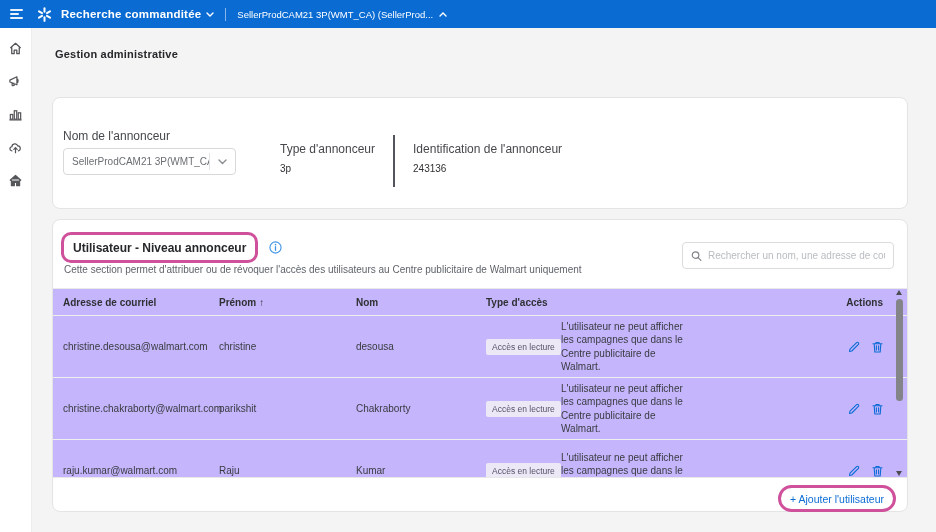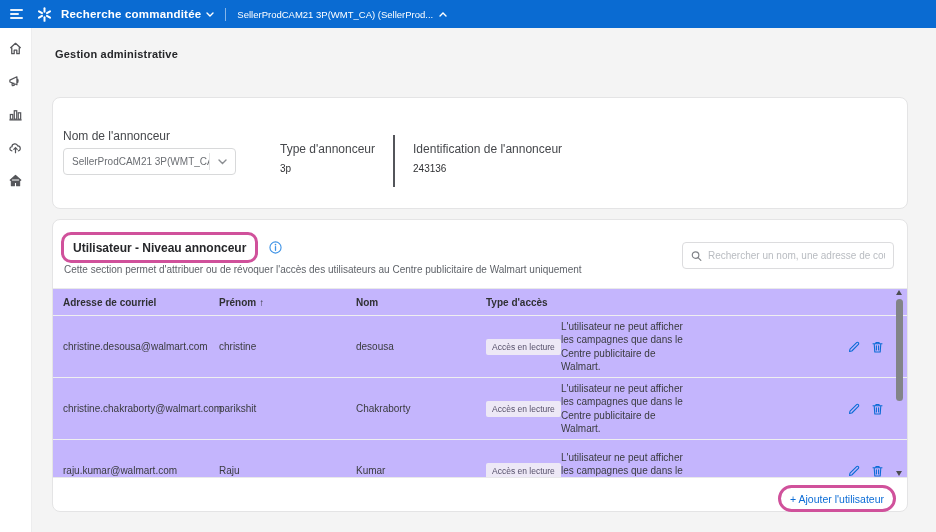--- a/index.html
+++ b/index.html
@@ -252,20 +252,21 @@
     </div>
   </div>
 
   <div class="table-wrap">
     <div class="trow thead">
       <span class="c-email">Adresse de courriel</span>
       <span class="c-fn"><span>Prénom</span><span class="sort-arrow">↑</span></span>
       <span class="c-ln">Nom</span>
       <span class="c-type">Type d'accès</span>
       <span class="c-desc"></span>
+      <span class="c-actions">Actions</span>
     </div>
 
     <div class="trow tr">
       <span class="c-email">christine.desousa@walmart.com</span>
       <span class="c-fn">christine</span>
       <span class="c-ln">desousa</span>
       <span class="c-type"><span class="badge">Accès en lecture</span></span>
       <span class="c-desc">L'utilisateur ne peut afficher les campagnes que dans le Centre publicitaire de Walmart.</span>
       <span class="c-actions">
         <button class="action-btn">

